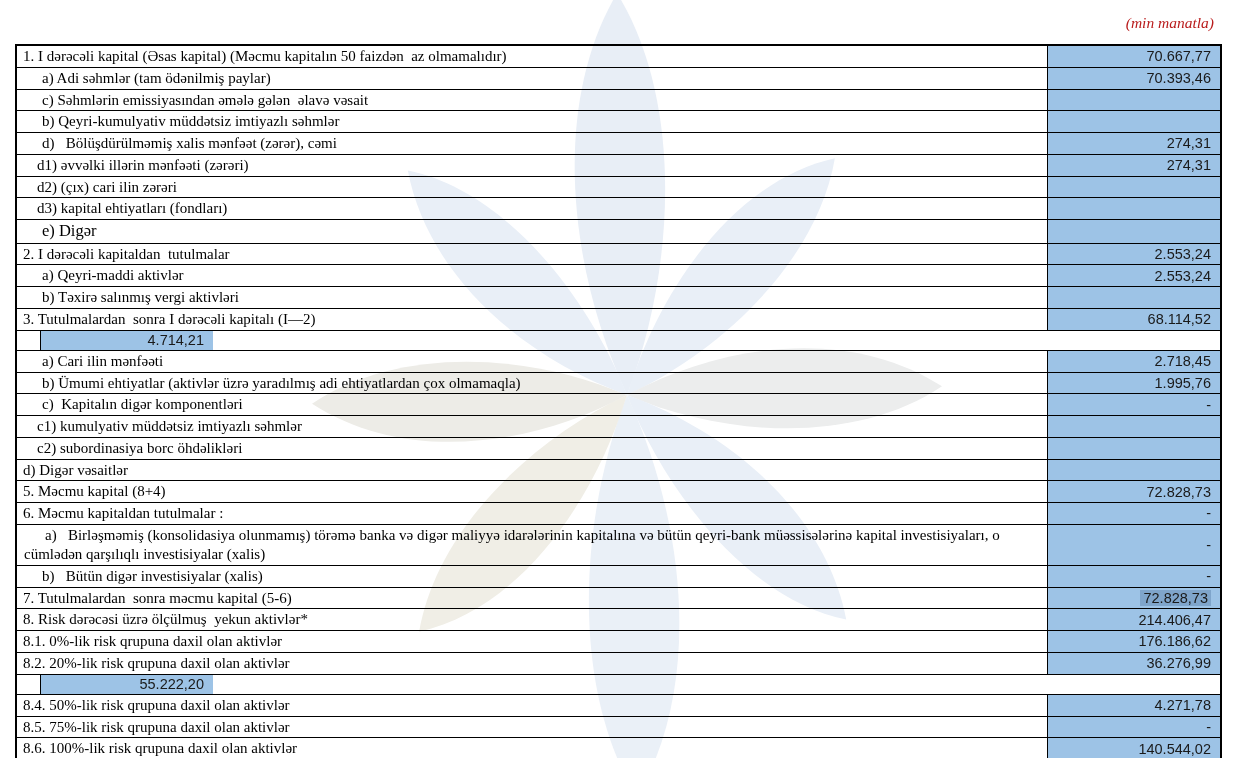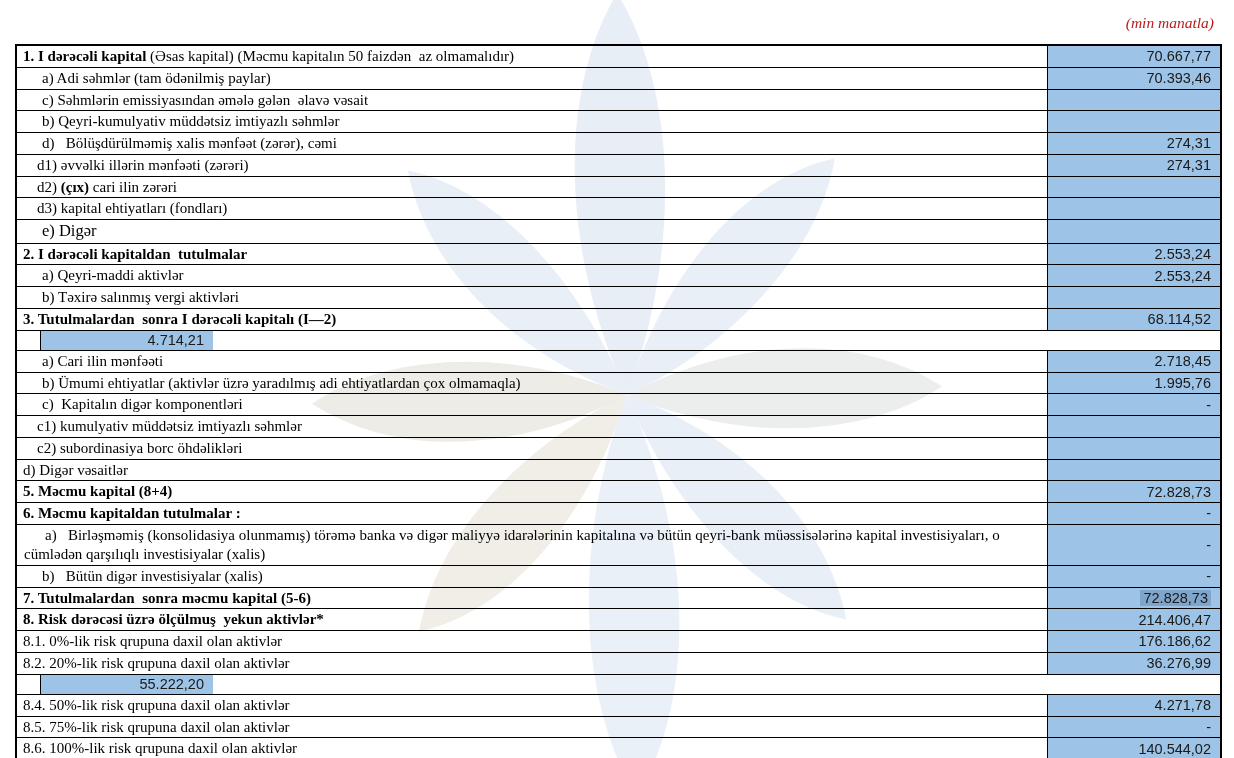--- a/index.html
+++ b/index.html
@@ -22,21 +22,21 @@
   .cell-label{
     flex:1 1 auto;box-sizing:border-box;
     font-size:15px;line-height:1.25;white-space:pre-wrap;
     padding:1px 6px 1px 6px;
   }
   .indent0{padding-left:6px;}
   .indent1{padding-left:25px;}
   .indent2{padding-left:20px;}
   .hang{padding-left:7px;text-indent:21px;}
   .big{font-size:16.5px;}
-  .b{font-weight:bold;}
+  .b{font-weight:normal;}
   .cell-value{
     flex:0 0 173px;align-self:stretch;box-sizing:border-box;
     background:#9dc3e6;border-left:1px solid #000;
     display:flex;align-items:center;justify-content:flex-end;
     font-family:"Liberation Sans",sans-serif;font-size:14.5px;color:#1a1a1a;
     padding-right:9px;
     margin-left:23px;
   }
   .sel{background:#7fa5cb;padding:0 3px;}
 </style>

